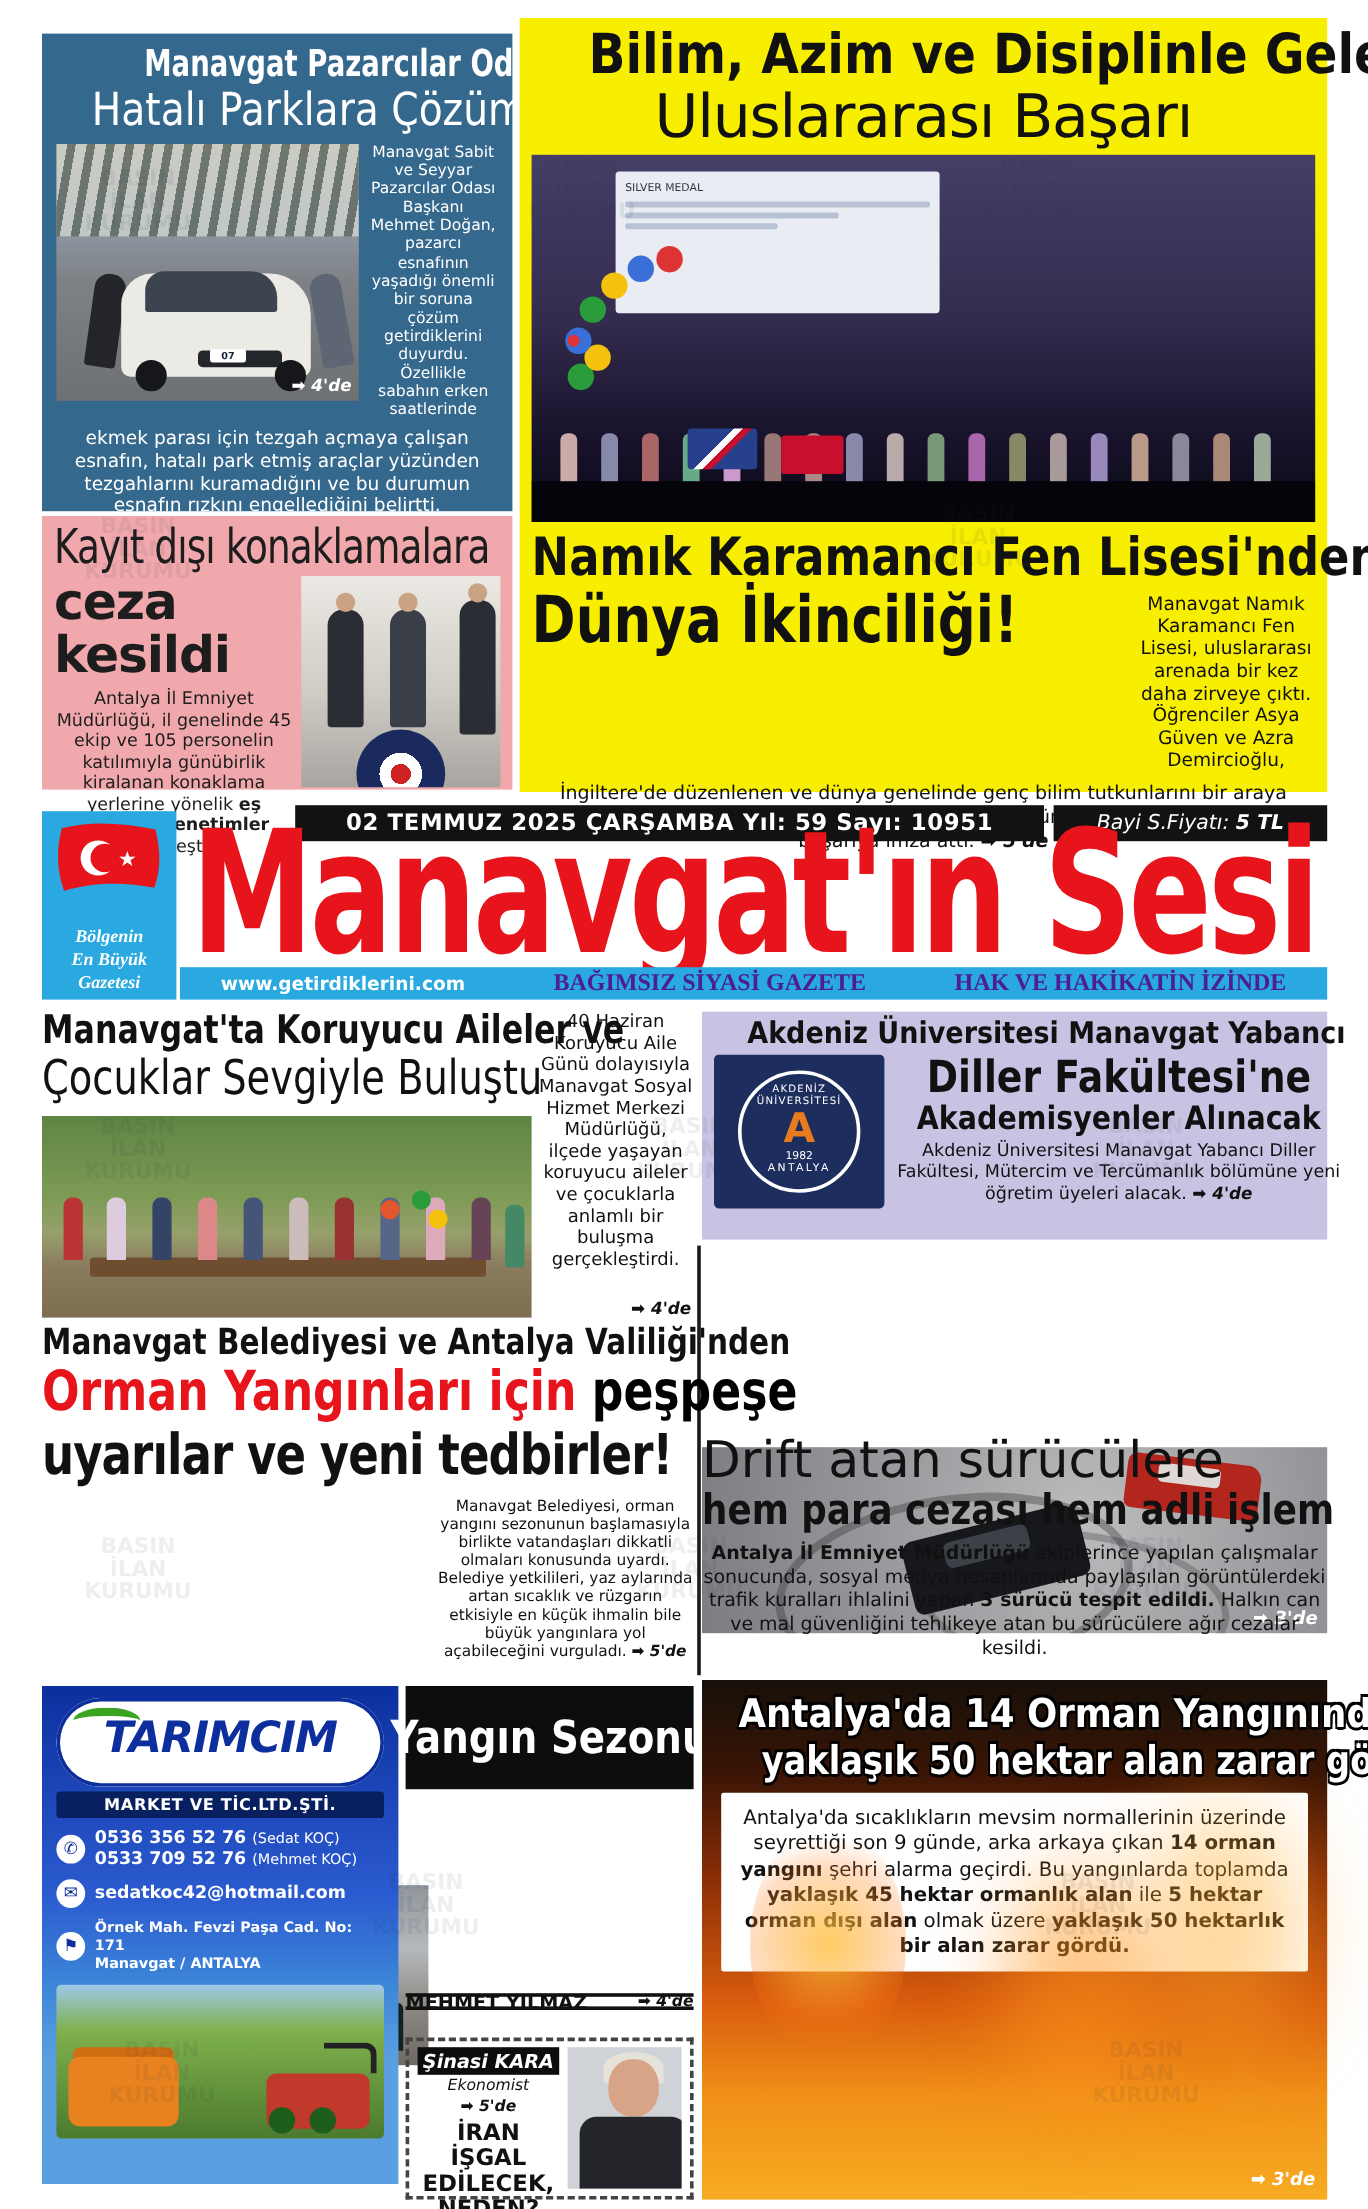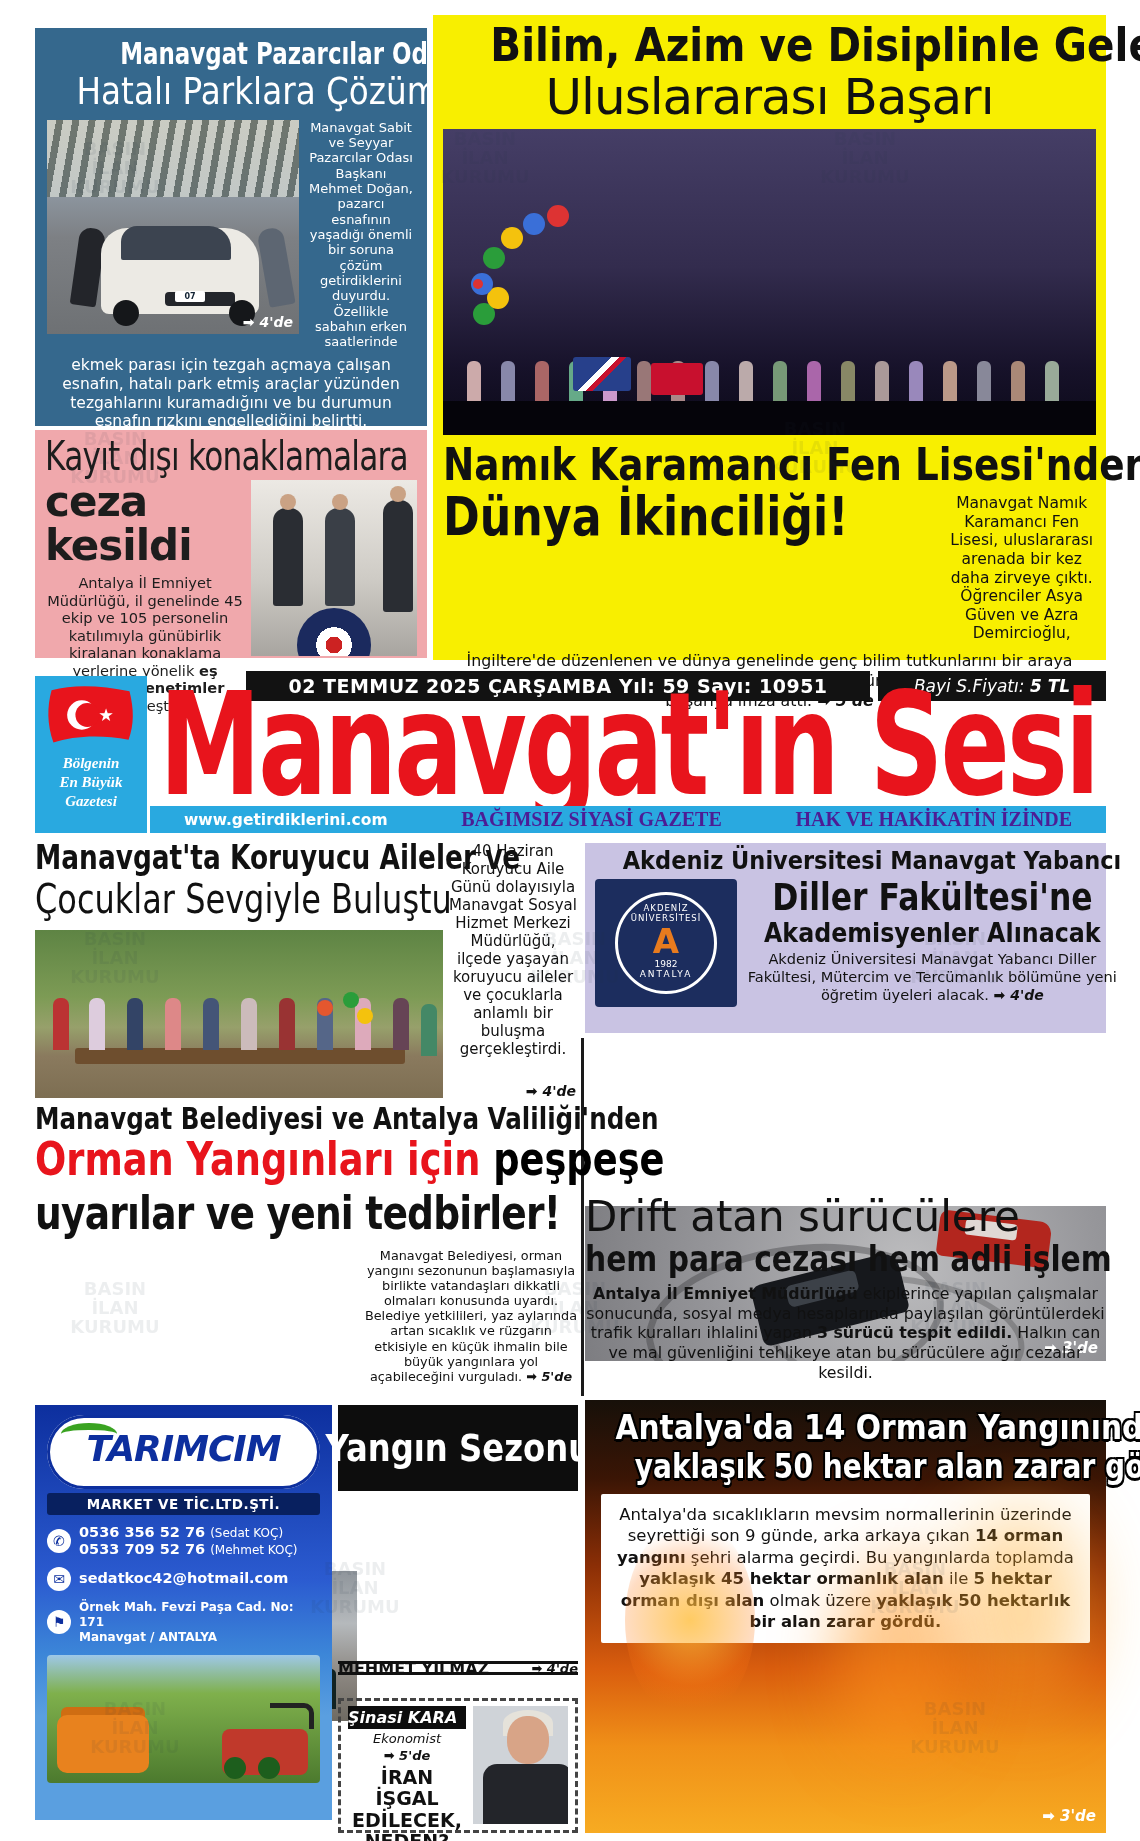--- a/index.html
+++ b/index.html
@@ -79,21 +79,21 @@
 #a3 .bot{margin-top:8px;font-size:15.8px;line-height:1.28;text-align:center}
 
 
 #datebar{left:246px;top:671px;width:624px;height:30px;background:#121212;color:#fff;
  font-size:19px;font-weight:bold;text-align:center;line-height:30px;letter-spacing:.5px}
 #pricebar{left:878px;top:671px;width:228px;height:30px;background:#121212;color:#fff;
  font-size:17px;font-style:italic;text-align:center;line-height:30px}
 #pricebar .v{font-weight:bold}
 #logo{left:35px;top:676px;width:112px;height:157px;background:#29a9e0;text-align:center;padding-top:6px}
 #logo .tag{color:#fff;font-family:"Liberation Serif","DejaVu Serif",serif;font-style:italic;font-weight:bold;
- font-size:15px;line-height:1.25;margin-top:2px}
+ font-size:15px;line-height:1.25;margin-top:20px}
 #title{left:150px;top:684px;width:956px;height:122px;display:flex;align-items:center;justify-content:center;
  color:#e8141c;font-size:142px;font-weight:800;letter-spacing:-4px;line-height:.85}
 #strip{left:150px;top:806px;width:956px;height:27px;background:#29a9e0;display:flex;align-items:center;
  justify-content:space-between;padding:0 34px}
 #strip .web{color:#fff;font-weight:bold;font-size:15.5px}
 #strip .slg{color:#4c1d95;font-weight:bold;font-size:20px;font-family:"Liberation Serif","DejaVu Serif",serif}
 
 
 #fh1{left:35px;top:840px;width:418px;font-size:33px;line-height:1.1;color:#111}
 #fh2{left:35px;top:877px;width:418px;font-size:40px;line-height:1.1;font-weight:400;color:#111}
@@ -185,21 +185,21 @@
 
 #fc{left:338px;top:1405px;width:240px;height:86px;background:#0d0d0d;color:#fff;display:flex;align-items:center;
  justify-content:center;font-size:38px}
 #cap{left:338px;top:1661px;width:240px;height:14px;border-top:3px solid #111;border-bottom:3px solid #111;
  display:flex;align-items:center;justify-content:space-between;color:#111;position:absolute}
 #cap .au{font-weight:bold;font-size:16px}
 #cap .pref{font-size:13px;margin-left:10px}
 #sk{left:338px;top:1698px;width:240px;height:135px;border:3px dashed #444;padding:5px 7px;color:#111}
 #sk .top{display:flex}
 #sk .lcol{width:118px;flex:none}
-#sk .nm{background:#0d0d0d;color:#fff;font-weight:bold;font-style:italic;font-size:16px;padding:2px 0}
+#sk .nm{background:#0d0d0d;color:#fff;font-weight:bold;font-style:italic;font-size:16px;text-align:center;padding:2px 0}
 #sk .rl{font-style:italic;font-size:13px;text-align:center;margin-top:2px}
 #sk .pref{display:block;text-align:center;font-size:13px;margin-top:2px}
 #sk .hl{font-size:19px;line-height:1.12;text-align:center;margin-top:4px;width:118px}
 #p8{flex:1;height:118px;margin-left:7px;background:#cfd3d8;position:relative}
 #p8 .hair{position:absolute;left:30px;top:4px;width:50px;height:26px;background:#e5e2da;border-radius:50% 50% 0 0}
 #p8 .face{position:absolute;left:34px;top:10px;width:42px;height:48px;background:#d8a487;border-radius:46%}
 #p8 .suit{position:absolute;left:10px;top:58px;width:90px;height:60px;background:#23252a;border-radius:14px 14px 0 0}
 
 
 #fd{left:585px;top:1400px;width:521px;height:433px;color:#fff;
@@ -258,20 +258,26 @@
         <div class="head h3p"></div>
         <div class="emb"></div>
       </div>
     </div>
   </div>
 
   <div class="abs" id="a3">
     <div class="k1 hb"><span class="sxc" style="transform:scaleX(.88)">Bilim, Azim ve Disiplinle Gelen</span></div>
     <div class="k2"><span class="sxc">Uluslararası Başarı</span></div>
     <div class="ph" id="p3">
+      <div class="screen">
+        <span>SILVER MEDAL</span>
+        <div class="bar"></div>
+        <div class="bar" style="width:70%"></div>
+        <div class="bar" style="width:50%"></div>
+      </div>
       <div class="balloons"></div>
       <div class="people"></div>
       <div class="fuk"></div>
       <div class="ftr"></div>
       <div class="crowd"></div>
     </div>
     <div class="h1 hb"><span class="sx" style="transform:scaleX(.85)">Namık Karamancı Fen Lisesi'nden</span></div>
     <div class="row">
       <div class="h2 hb"><span class="sx" style="transform:scaleX(.82)">Dünya İkinciliği!</span></div>
       <div class="side">Manavgat Namık Karamancı Fen Lisesi, uluslararası arenada bir kez daha zirveye çıktı. Öğrenciler Asya Güven ve Azra Demircioğlu,</div>

